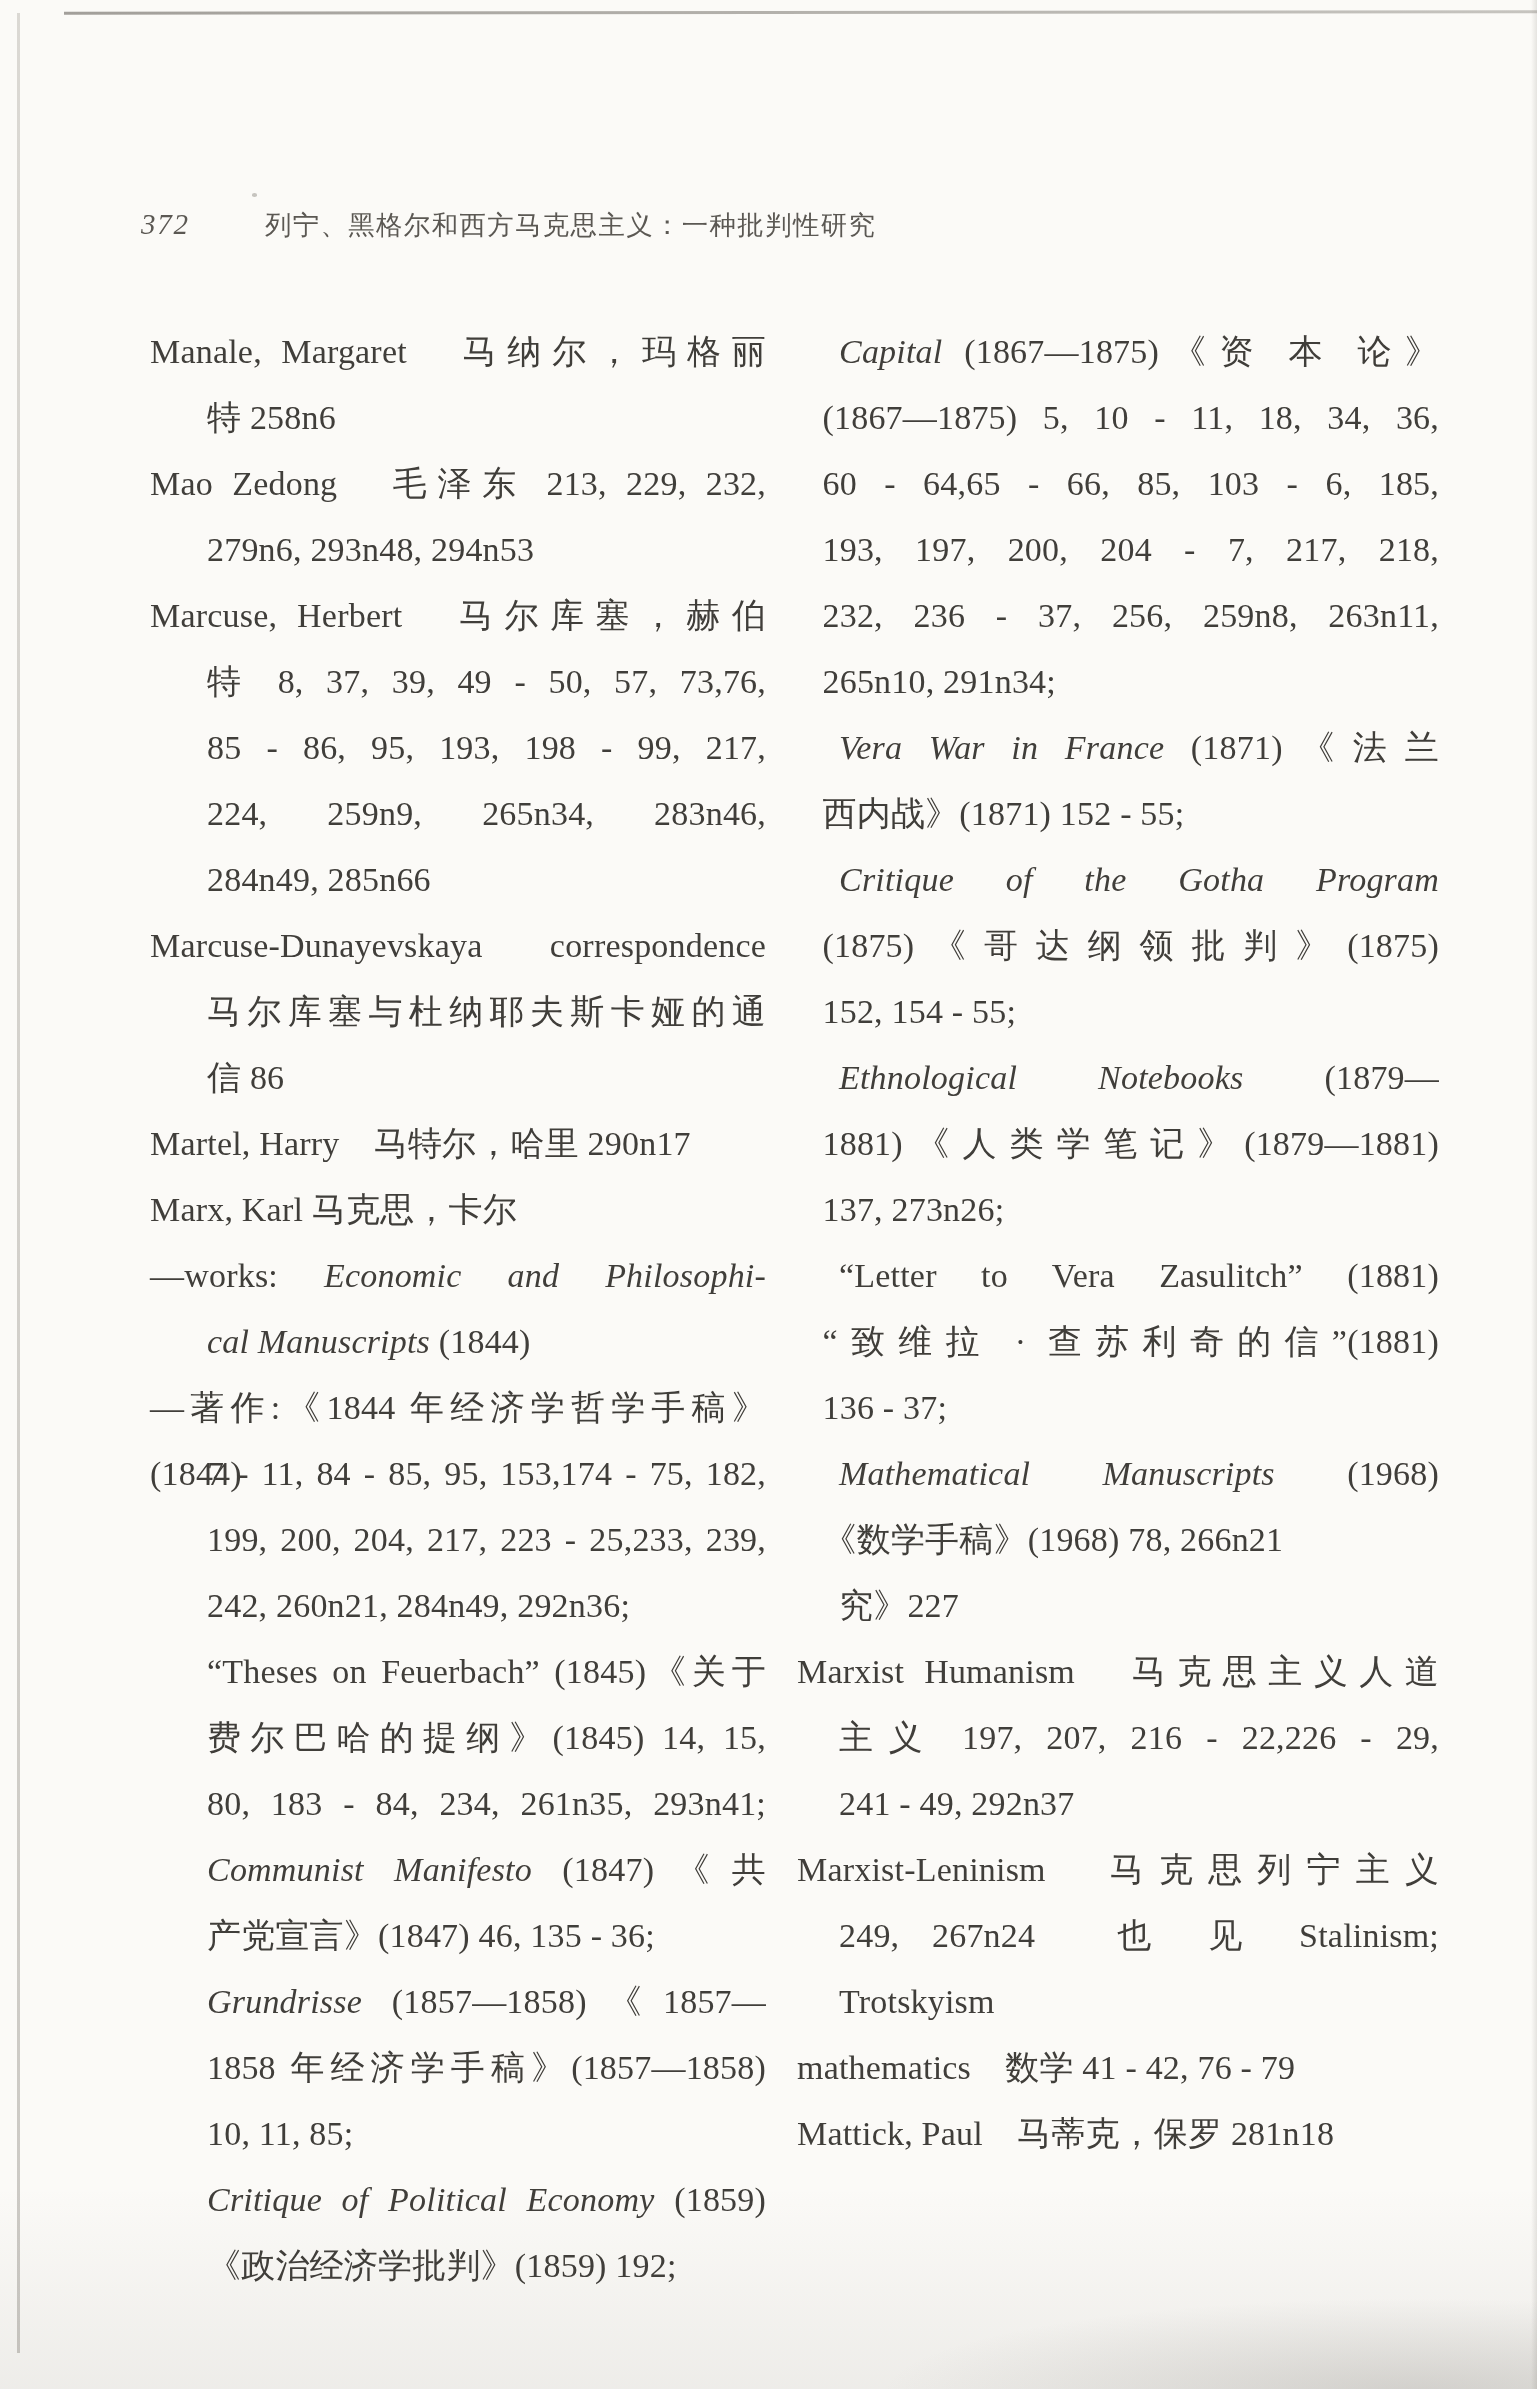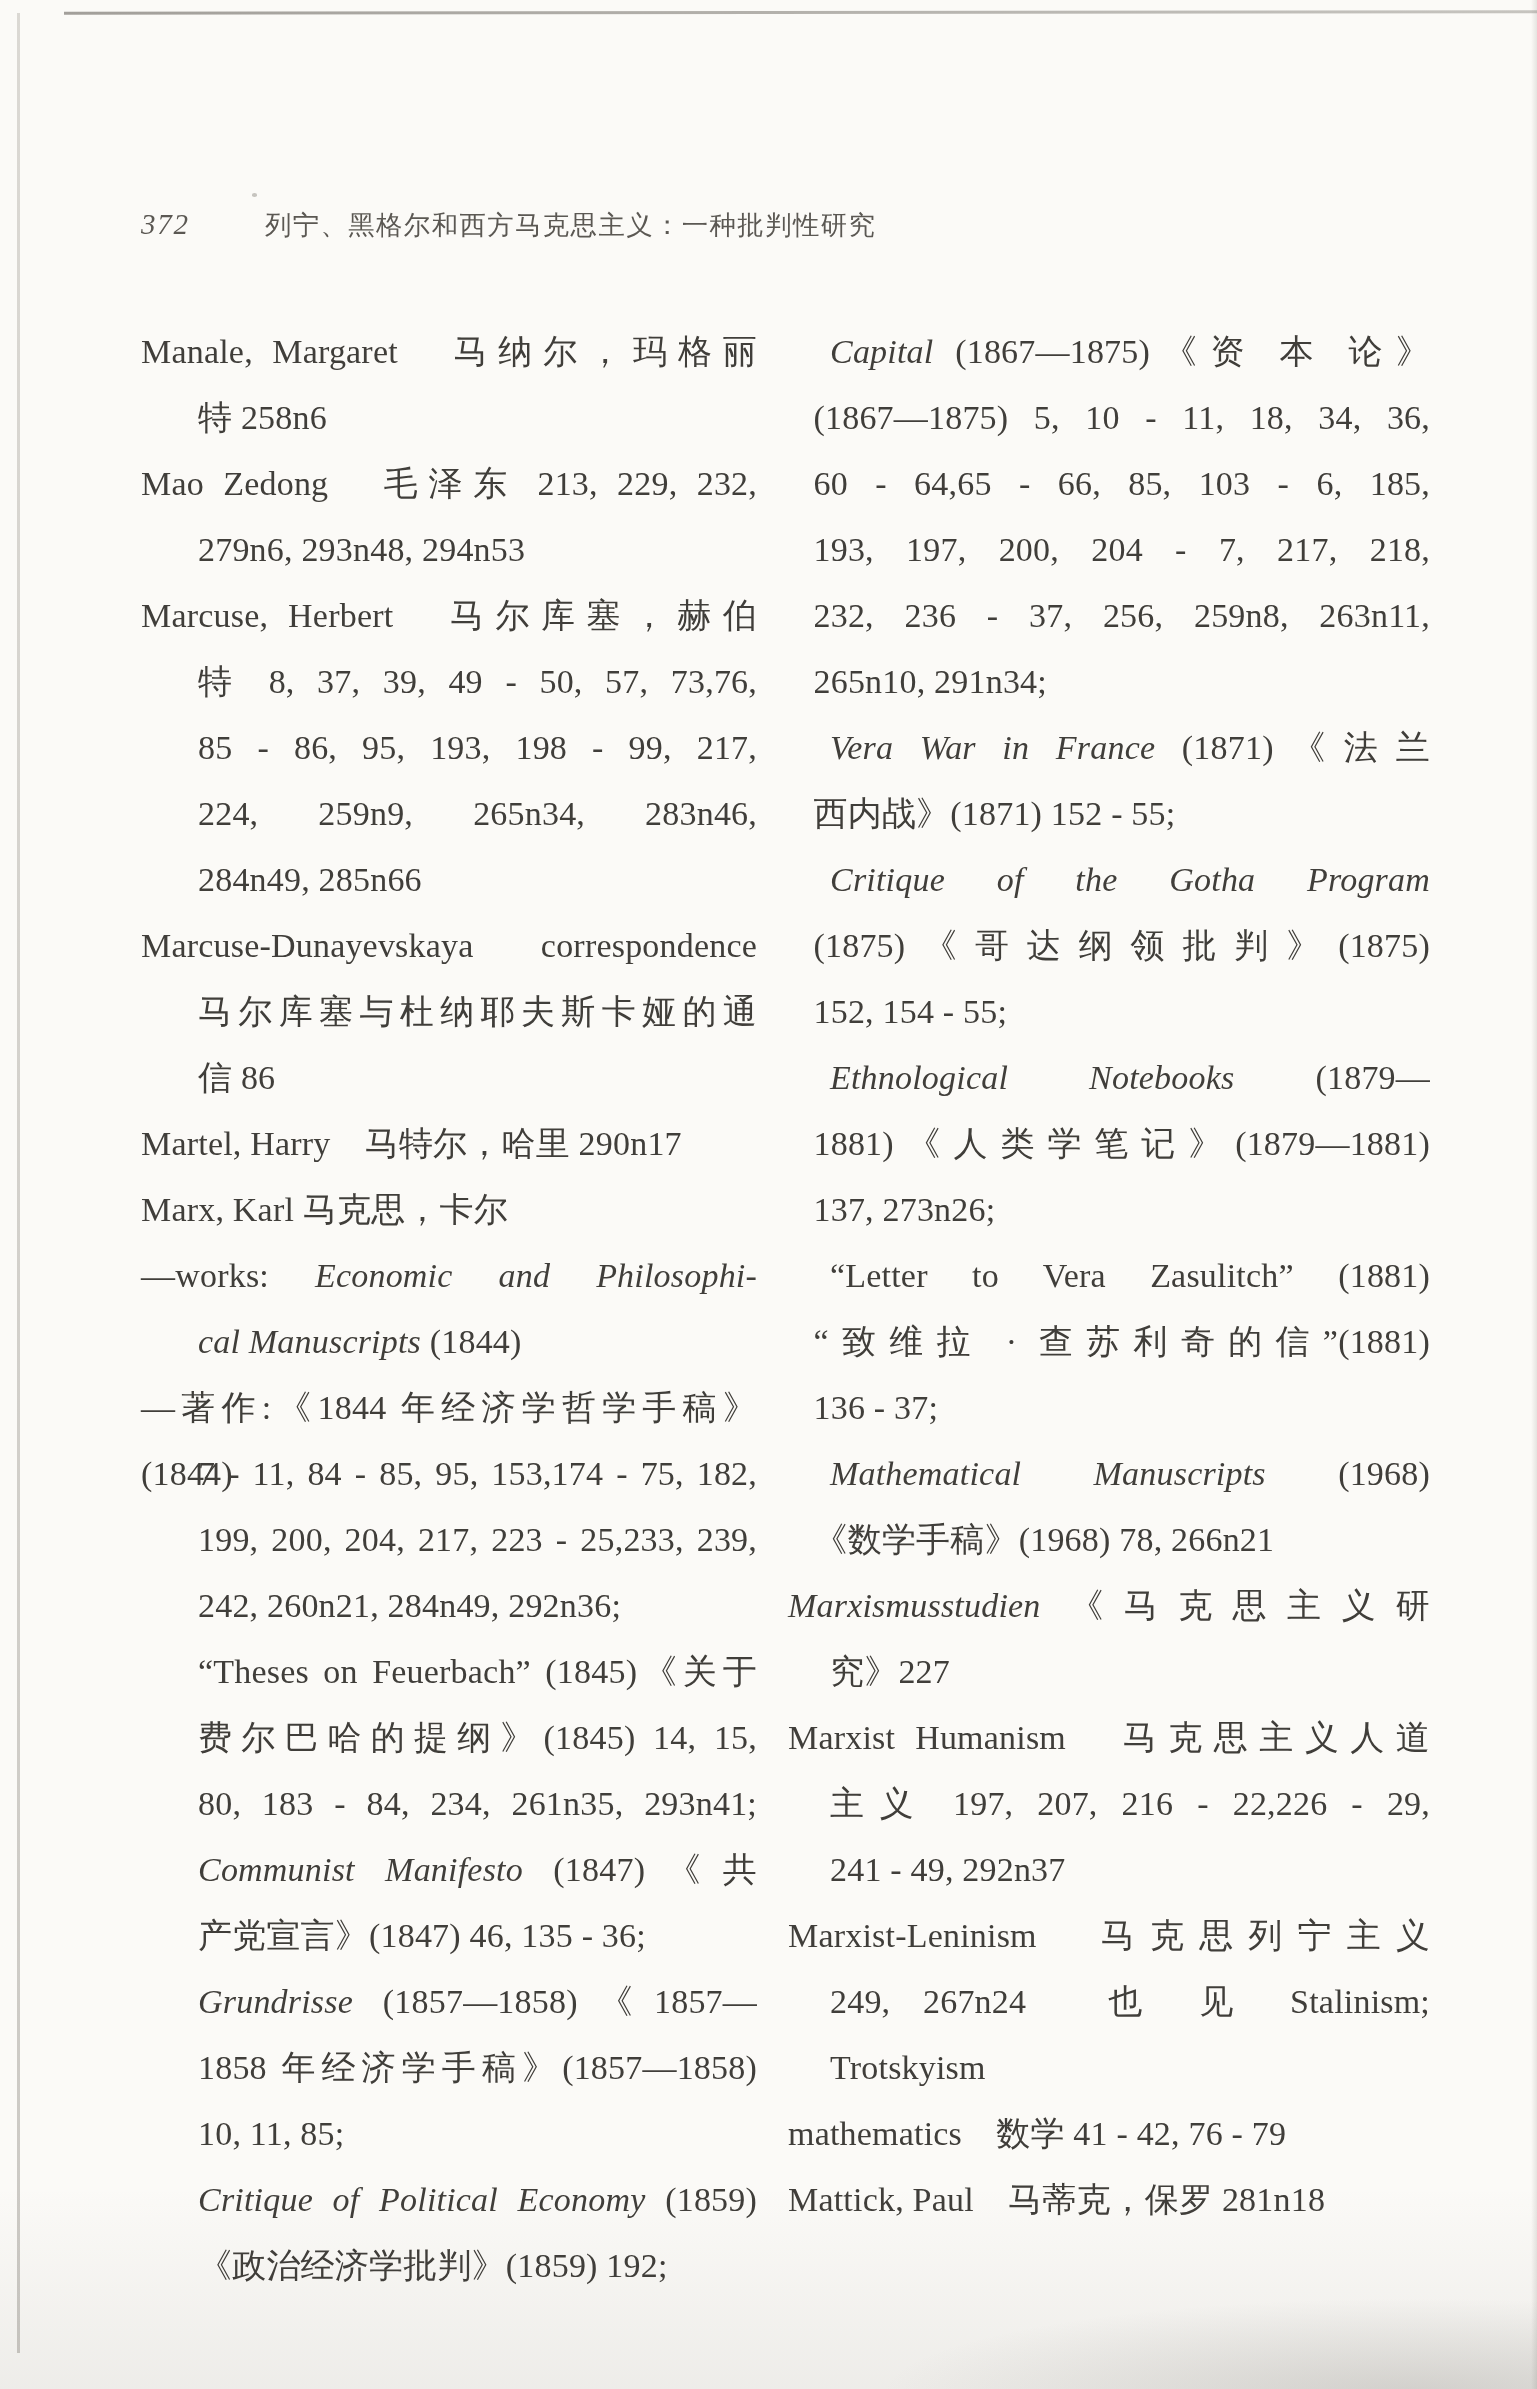--- a/index.html
+++ b/index.html
@@ -40,21 +40,21 @@
   .running-head{
     position:absolute;top:208px;left:141px;
     display:flex;align-items:baseline;gap:31px;
     color:var(--ink-light,#5b5853);
     white-space:nowrap;
   }
   .pagenum{font-style:italic;font-size:29px;letter-spacing:1.8px;}
   .booktitle{font-size:26.4px;letter-spacing:1.4px;margin-left:44px;}
   
   .index-body{
-    position:absolute;top:319px;left:141px;
+    position:absolute;top:319px;left:150px;
     display:flex;gap:31px;
   }
   .col{width:616px;}
   .col-right{width:642px;}
   .line{
     font-size:34px;
     line-height:66px;
     height:66px;
     white-space:nowrap;
     letter-spacing:0.2px;
@@ -127,21 +127,20 @@
         <div class="line i1 just"><span>(1875)《哥达纲领批判》(1875)</span></div>
         <div class="line i1"><span>152, 154 - 55;</span></div>
         <div class="line i2 just"><span class="it">Ethnological Notebooks</span><span> (1879—</span></div>
         <div class="line i1 just"><span>1881)《人类学笔记》(1879—1881)</span></div>
         <div class="line i1"><span>137, 273n26;</span></div>
         <div class="line i2 just"><span>“Letter to Vera Zasulitch” (1881)</span></div>
         <div class="line i1 just"><span>“致维拉 · 查苏利奇的信”(1881)</span></div>
         <div class="line i1"><span>136 - 37;</span></div>
         <div class="line i2 just"><span class="it">Mathematical Manuscripts</span><span> (1968)</span></div>
         <div class="line i1"><span>《数学手稿》(1968) 78, 266n21</span></div>
-        <div class="line i0 just"><span class="it">Marxismusstudien</span><span> 《马克思主义研</span></div>
         <div class="line i2"><span>究》227</span></div>
         <div class="line i0 just"><span>Marxist Humanism　马克思主义人道</span></div>
         <div class="line i2 just"><span>主义 197, 207, 216 - 22,226 - 29,</span></div>
         <div class="line i2"><span>241 - 49, 292n37</span></div>
         <div class="line i0 just"><span>Marxist-Leninism　马克思列宁主义</span></div>
         <div class="line i2 just"><span>249, 267n24　也 见 Stalinism;</span></div>
         <div class="line i2"><span>Trotskyism</span></div>
         <div class="line i0"><span>mathematics　数学 41 - 42, 76 - 79</span></div>
         <div class="line i0"><span>Mattick, Paul　马蒂克，保罗 281n18</span></div>
       </div>

